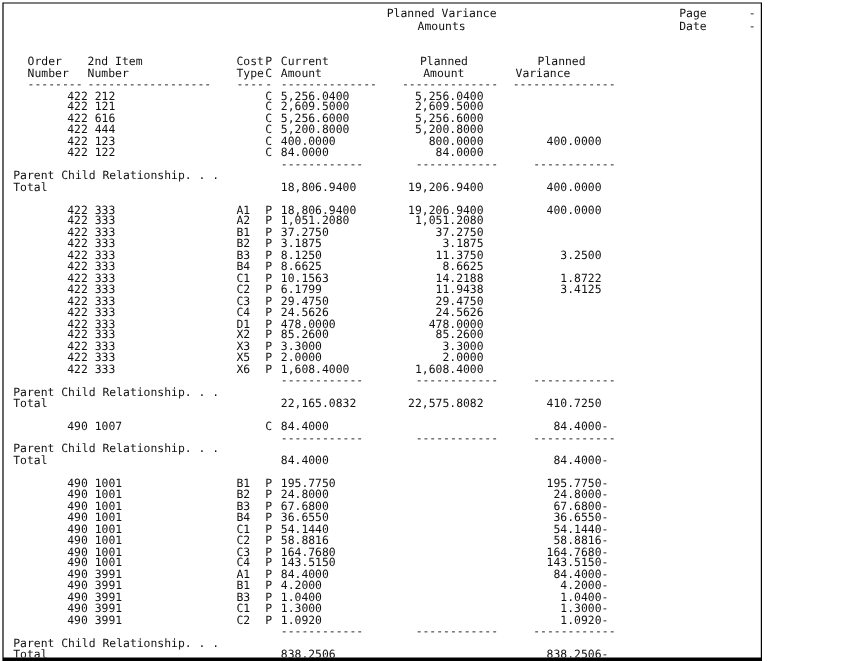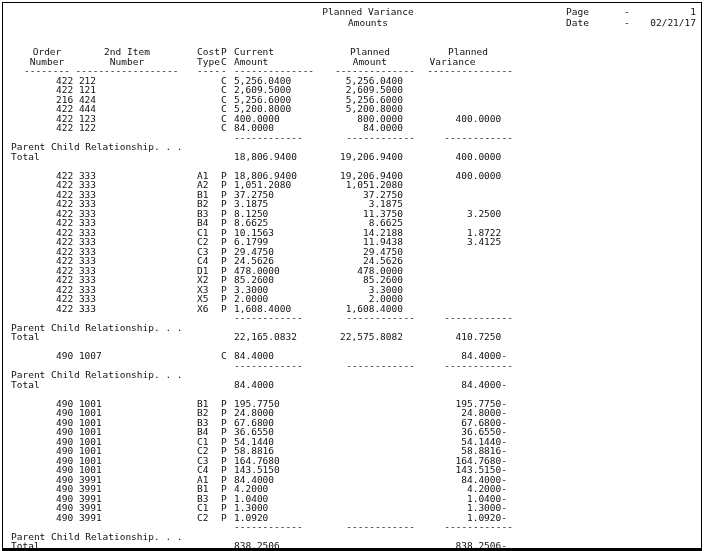--- a/index.html
+++ b/index.html
@@ -1,33 +1,33 @@
 <!DOCTYPE html>
 <html><head>
 <meta charset="utf-8">
 <style>
   html,body{margin:0;padding:0;background:#fff;width:704px;height:551px;overflow:hidden;}
-  .frame{position:absolute;top:2px;left:2px;width:700px;height:549px;box-sizing:border-box;
+  .frame{position:absolute;top:2px;left:2px;width:633px;height:549px;box-sizing:border-box;
          border:1px solid #000;border-bottom:3px solid #000;background:#fff;overflow:hidden;
          font-family:"DejaVu Sans Mono","Liberation Mono",monospace;font-size:9.5px;color:#111;}
   .report{position:relative;width:100%;height:100%;padding-top:44px;box-sizing:border-box;}
   .line{display:flex;height:9.5px;line-height:9.5px;white-space:pre;padding-left:8px;}
   .cell{flex:none;white-space:pre;box-sizing:border-box;overflow:visible;}
   .order{width:186px;padding-left:45px;}
   .order.total-label{padding-left:0;}
   .cost{width:24px;}
   .pc{width:13px;}
   .current{width:83px;padding-right:6px;}
   .planned{width:98px;text-align:right;padding-right:12px;}
   .variance{width:98px;text-align:right;padding-right:6px;}
   .cell.dash{padding-right:0;}
   .lbl{white-space:pre;text-align:right;}
   
   .ho{width:186px;}
-  .hblk{display:inline-block;text-align:center;}
+  .hblk{display:inline-block;text-align:left;}
   .horder{margin-left:12px;width:48px;}
   .hitem{margin-left:2px;width:108px;}
   .h1c{padding-right:20px;} .h2c{padding-right:22px;}
   .h1p{padding-right:25px;} .h2p{padding-right:28px;}
   .h1v{padding-right:25px;} .h2v{padding-right:23px;text-align:center;}
   
   .title-block{position:absolute;top:4px;left:265px;width:200px;text-align:center;}
   .title-block div{height:10.5px;line-height:10.5px;}
   .page-block{position:absolute;top:4px;left:563px;}
   .pd-row{display:flex;height:10.5px;line-height:10.5px;}
@@ -82,21 +82,21 @@
         <span class="cell pc">-</span>
         <span class="cell current dash">--------------</span>
         <span class="cell planned dash">--------------</span>
         <span class="cell variance dash">---------------</span>
       </div>
     </div>
 
     <div>
         <div class="line"><span class="cell order">422 212</span><span class="cell cost"></span><span class="cell pc">C</span><span class="cell current">5,256.0400</span><span class="cell planned">5,256.0400</span><span class="cell variance"></span></div>
         <div class="line"><span class="cell order">422 121</span><span class="cell cost"></span><span class="cell pc">C</span><span class="cell current">2,609.5000</span><span class="cell planned">2,609.5000</span><span class="cell variance"></span></div>
-        <div class="line"><span class="cell order">216 424</span><span class="cell cost"></span><span class="cell pc">C</span><span class="cell current">5,256.6000</span><span class="cell planned">5,256.6000</span><span class="cell variance"></span></div>
+        <div class="line"><span class="cell order">422 616</span><span class="cell cost"></span><span class="cell pc">C</span><span class="cell current">5,256.6000</span><span class="cell planned">5,256.6000</span><span class="cell variance"></span></div>
         <div class="line"><span class="cell order">422 444</span><span class="cell cost"></span><span class="cell pc">C</span><span class="cell current">5,200.8000</span><span class="cell planned">5,200.8000</span><span class="cell variance"></span></div>
         <div class="line"><span class="cell order">422 123</span><span class="cell cost"></span><span class="cell pc">C</span><span class="cell current">400.0000</span><span class="cell planned">800.0000</span><span class="cell variance">400.0000 </span></div>
         <div class="line"><span class="cell order">422 122</span><span class="cell cost"></span><span class="cell pc">C</span><span class="cell current">84.0000</span><span class="cell planned">84.0000</span><span class="cell variance"></span></div>
         <div class="line"><span class="cell order"></span><span class="cell cost"></span><span class="cell pc"></span><span class="cell current dash">------------</span><span class="cell planned dash">------------</span><span class="cell variance dash">------------</span></div>
         <div class="line"><span class="cell lbl">Parent Child Relationship. . .</span></div>
         <div class="line"><span class="cell order total-label">Total</span><span class="cell cost"></span><span class="cell pc"></span><span class="cell current">18,806.9400</span><span class="cell planned">19,206.9400</span><span class="cell variance">400.0000 </span></div>
         <div class="line"></div>
         <div class="line"><span class="cell order">422 333</span><span class="cell cost">A1</span><span class="cell pc">P</span><span class="cell current">18,806.9400</span><span class="cell planned">19,206.9400</span><span class="cell variance">400.0000 </span></div>
         <div class="line"><span class="cell order">422 333</span><span class="cell cost">A2</span><span class="cell pc">P</span><span class="cell current">1,051.2080</span><span class="cell planned">1,051.2080</span><span class="cell variance"></span></div>
         <div class="line"><span class="cell order">422 333</span><span class="cell cost">B1</span><span class="cell pc">P</span><span class="cell current">37.2750</span><span class="cell planned">37.2750</span><span class="cell variance"></span></div>

